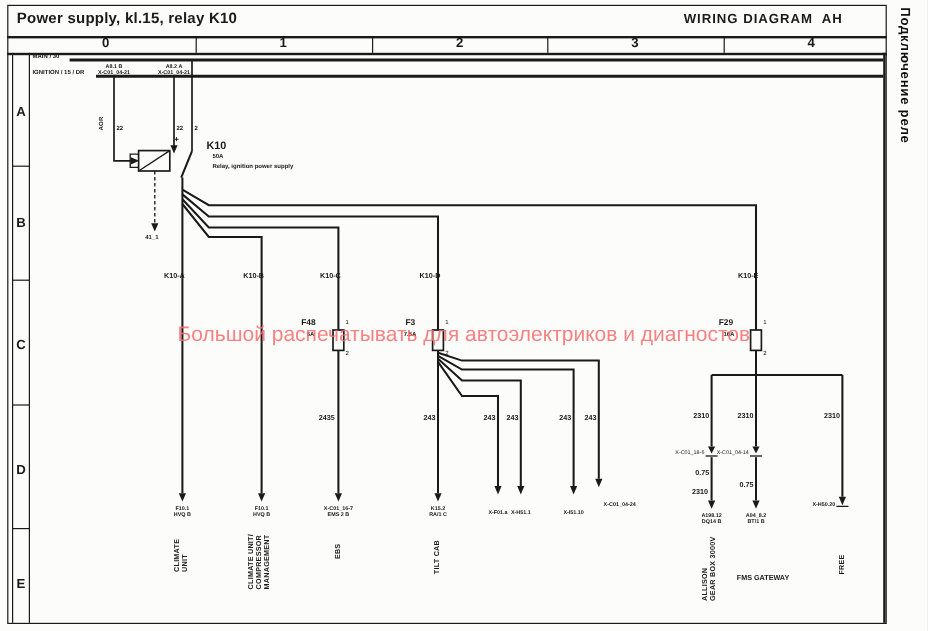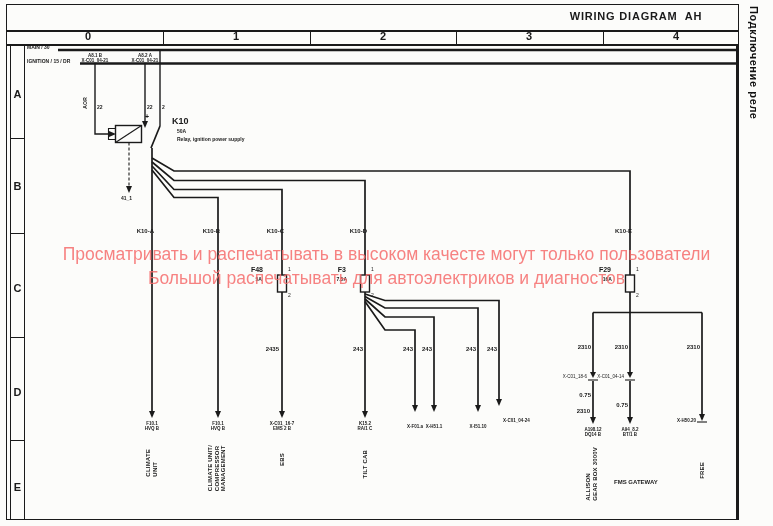--- a/index.html
+++ b/index.html
@@ -44,20 +44,21 @@
   <div class="line" style="left:456px;top:30px;width:1.4px;height:14px;"></div>
   <div class="line" style="left:603px;top:30px;width:1.4px;height:14px;"></div>
   <div class="line" style="left:10px;top:44px;width:1.4px;height:475px;"></div>
   <div class="line" style="left:24px;top:44px;width:1.4px;height:475px;"></div>
   <div class="line" style="left:10px;top:138px;width:15px;height:1.4px;"></div>
   <div class="line" style="left:10px;top:233px;width:15px;height:1.4px;"></div>
   <div class="line" style="left:10px;top:337px;width:15px;height:1.4px;"></div>
   <div class="line" style="left:10px;top:440px;width:15px;height:1.4px;"></div>
   <div class="line" style="left:736px;top:44px;width:1.6px;height:475px;"></div>
 
+  <span class="lab b f12" style="left:14px;top:9px;letter-spacing:.2px;">Power supply, kl.15, relay K10</span>
   <span class="lab b f11 ctr" style="left:636px;top:10px;letter-spacing:.8px;">WIRING DIAGRAM  AH</span>
   <span class="lab b f11 ctr" style="left:88px;top:30px;">0</span>
   <span class="lab b f11 ctr" style="left:236px;top:30px;">1</span>
   <span class="lab b f11 ctr" style="left:383px;top:30px;">2</span>
   <span class="lab b f11 ctr" style="left:529px;top:30px;">3</span>
   <span class="lab b f11 ctr" style="left:676px;top:30px;">4</span>
   <span class="lab b f11 ctr" style="left:17.5px;top:88px;">A</span>
   <span class="lab b f11 ctr" style="left:17.5px;top:180px;">B</span>
   <span class="lab b f11 ctr" style="left:17.5px;top:282px;">C</span>
   <span class="lab b f11 ctr" style="left:17.5px;top:386px;">D</span>
@@ -207,16 +208,15 @@
   <span class="vlab f6" style="left:207px;top:445px;">CLIMATE UNIT/
 COMPRESSOR
 MANAGEMENT</span>
   <span class="vlab f6" style="left:279px;top:453px;">EBS</span>
   <span class="vlab f6" style="left:362px;top:450px;">TILT CAB</span>
   <span class="vlab f6" style="left:585px;top:447px;">ALLISON
 GEAR BOX 3000V</span>
   <span class="lab b f6" style="left:614px;top:479px;">FMS GATEWAY</span>
   <span class="vlab f6" style="left:699px;top:462px;">FREE</span>
 
-  <div class="wm" style="top:244px;color:#f66d6d;">Просматривать и распечатывать в высоком качесте могут только пользователи</div>
   <div class="wm" style="top:268px;color:#f66d6d;">Большой распечатывать для автоэлектриков и диагностов</div>
 
 </div>
 
 </body></html>

